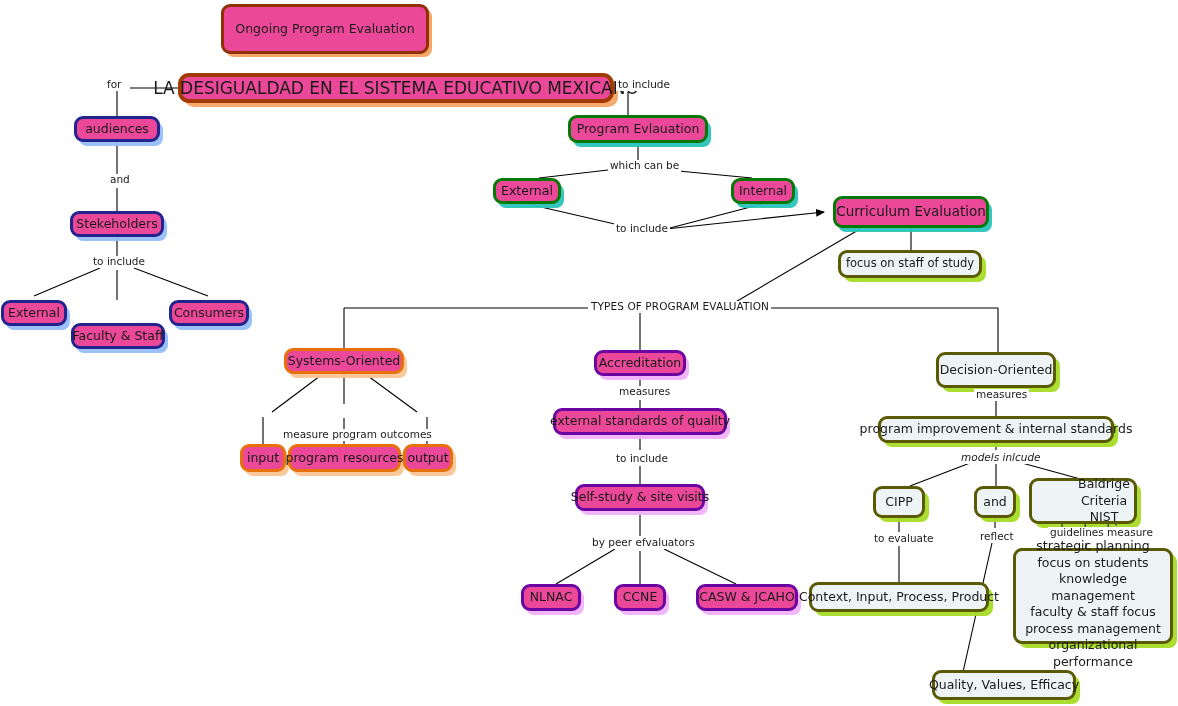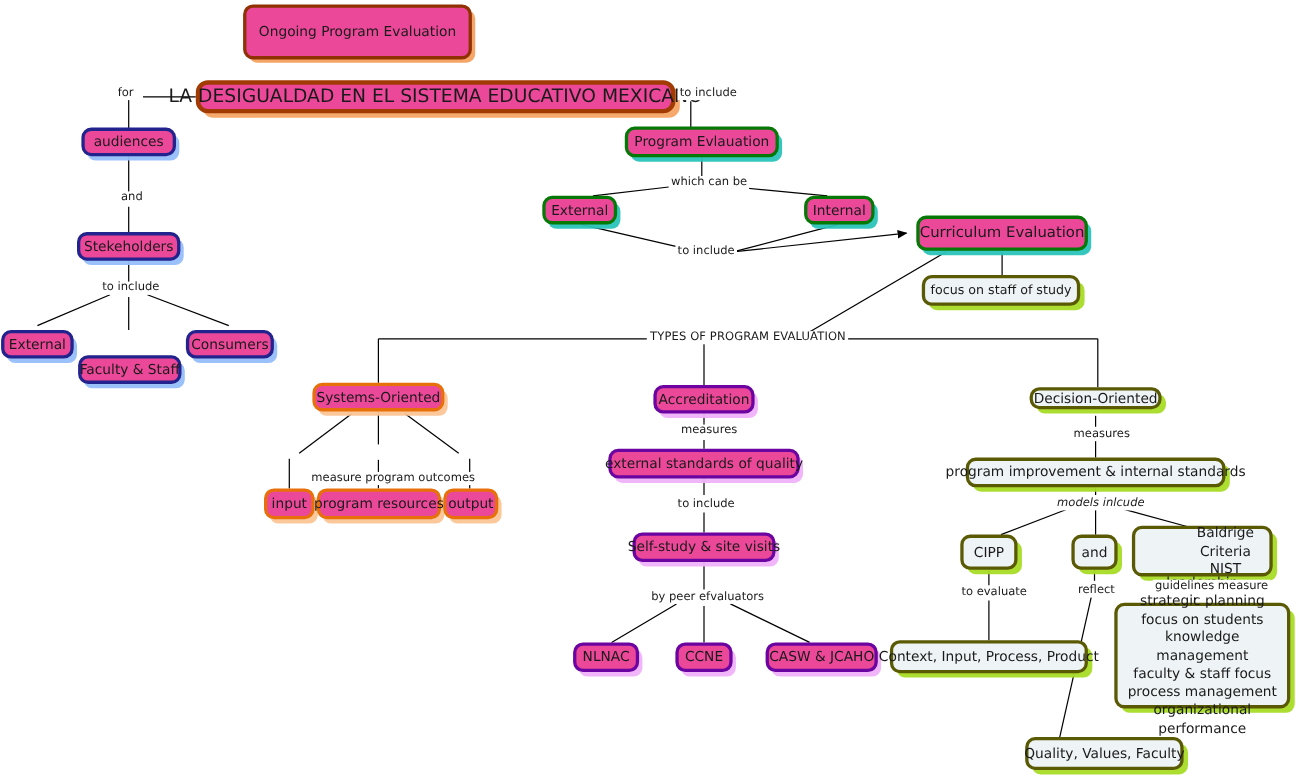--- a/index.html
+++ b/index.html
@@ -223,47 +223,47 @@
   </div>
 
   <div class="node t-purple" style="left:614px;top:584px;width:52px;height:27px;">
     <span>CCNE</span>
   </div>
 
   <div class="node t-purple" style="left:696px;top:584px;width:102px;height:27px;">
     <span>CASW &amp; JCAHO</span>
   </div>
 
-  <div class="node t-olive" style="left:936px;top:352px;width:120px;height:20px;">
+  <div class="node t-olive" style="left:936px;top:352px;width:120px;height:36px;">
     <span>Decision-Oriented</span>
   </div>
 
   <div class="node t-olive" style="left:878px;top:416px;width:236px;height:27px;">
     <span>program improvement &amp; internal standards</span>
   </div>
 
   <div class="node t-olive" style="left:873px;top:486px;width:52px;height:32px;">
     <span>CIPP</span>
   </div>
 
   <div class="node t-olive" style="left:974px;top:486px;width:42px;height:32px;">
     <span>and</span>
   </div>
 
-  <div class="node t-olive multi" style="left:1029px;top:478px;width:128px;height:46px;padding-left:48px;">
+  <div class="node t-olive multi" style="left:1029px;top:478px;width:108px;height:46px;padding-left:48px;">
     <span>Baldrige Criteria
 NIST</span>
   </div>
 
   <div class="node t-olive" style="left:809px;top:582px;width:180px;height:30px;">
     <span>Context, Input, Process, Product</span>
   </div>
 
   <div class="node t-olive" style="left:932px;top:670px;width:144px;height:30px;">
-    <span>Quality, Values, Faculty</span>
+    <span>Quality, Values, Efficacy</span>
   </div>
 
   <div class="node t-olive multi" style="left:1013px;top:548px;width:160px;height:96px;">
     <span>leadership
 strategic planning
 focus on students
 knowledge management
 faculty &amp; staff focus
 process management
 organizational performance</span>

